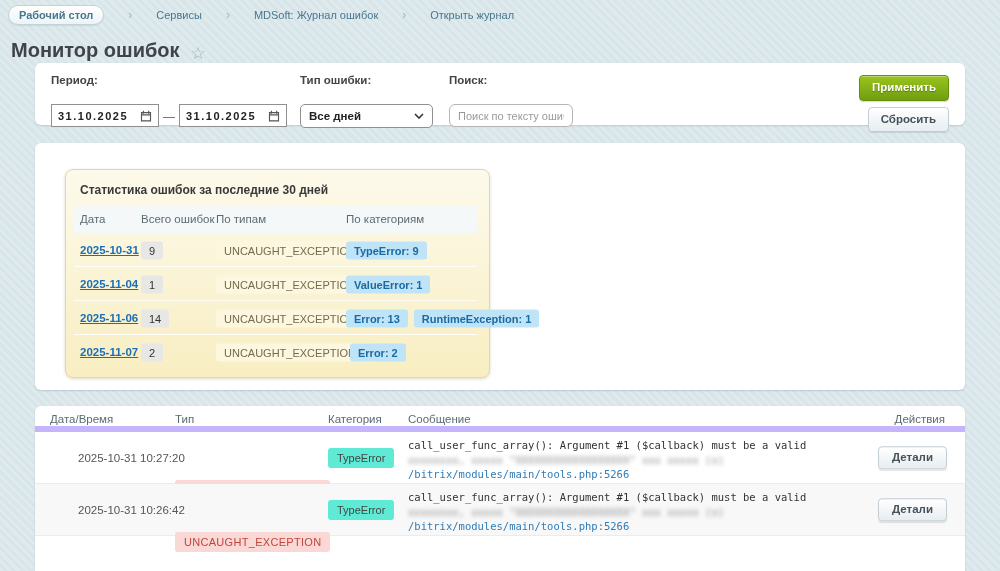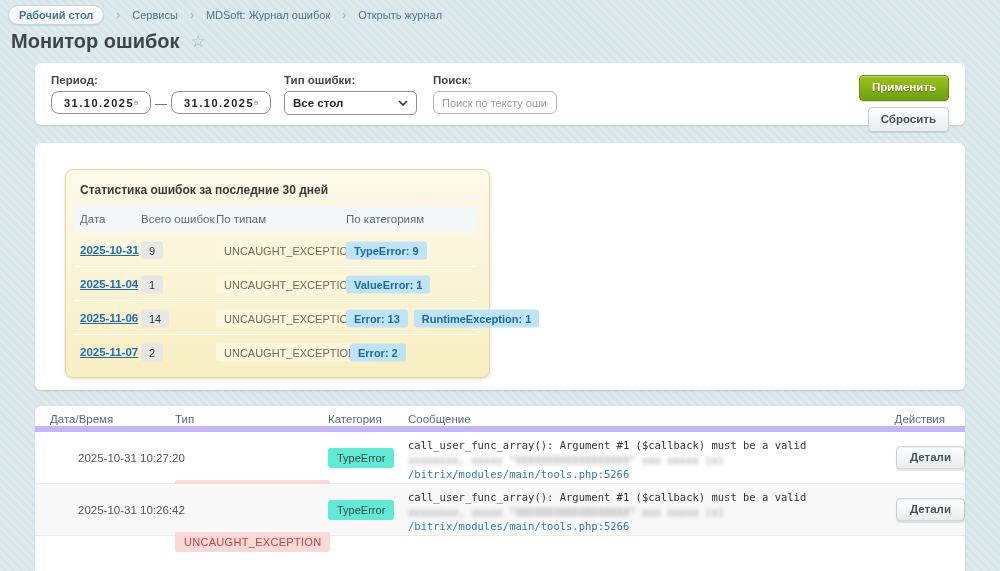--- a/index.html
+++ b/index.html
@@ -6,45 +6,45 @@
   html,body { width:1000px; height:571px; }
   body { font-family:"Liberation Sans", sans-serif; }
 
   .screen {
     position:relative; width:1000px; height:571px; overflow:hidden;
     background-color:#dbe8ec;
     background-image:repeating-linear-gradient(45deg, rgba(255,255,255,.10) 0 3px, rgba(186,208,214,.10) 3px 6px);
   }
 
   
-  .breadcrumb { position:absolute; top:5px; left:8px; display:flex; align-items:center; gap:12px; font-size:11px; }
+  .breadcrumb { position:absolute; top:5px; left:8px; display:flex; align-items:center; gap:24px; font-size:11px; }
   .crumb-pill {
     display:inline-block; padding:3px 10px; border-radius:12px;
     background:linear-gradient(#ffffff,#edf4f6); border:1px solid #c2d3da;
     color:#48768d; font-weight:bold; text-decoration:none; box-shadow:0 1px 1px rgba(0,0,0,.08);
   }
   .crumb-link { color:#48768d; text-decoration:none; }
   .crumb-sep { color:#9db5bf; font-size:12px; }
 
   
-  .title-row { position:absolute; top:30px; left:11px; display:flex; align-items:center; }
+  .title-row { position:absolute; top:39px; left:11px; display:flex; align-items:flex-end; }
   .title-row h1 { font-size:20px; font-weight:bold; color:#404448; }
   .star { margin-left:11px; font-size:17px; color:#9cb2bd; cursor:pointer; line-height:1; }
 
   
   .panel { position:absolute; left:35px; width:930px; background:#fff; border-radius:6px;
            box-shadow:0 1px 2px rgba(60,80,90,.20); }
 
   
   .filter-panel { top:63px; height:62px; display:flex; padding:11px 16px; }
-  .fgroup label { display:block; font-size:11.5px; font-weight:bold; color:#444; margin-bottom:5px; }
+  .fgroup label { display:block; font-size:11.5px; font-weight:bold; color:#444; margin-bottom:18px; }
   .dates-row { display:flex; align-items:center; }
   .date-input {
-    width:100px; height:23px; border:1.5px solid #8f8f8f; border-radius:8px;
-    display:flex; align-items:center; justify-content:space-between; padding:0 12px;
+    width:108px; height:23px; border:1.5px solid #8f8f8f; border-radius:0;
+    display:flex; align-items:center; justify-content:space-between; padding:0 6px;
     font-size:11px; font-weight:bold; color:#222; letter-spacing:1.5px; background:#fff; cursor:text;
   }
   .dash { margin:0 4px; color:#666; font-size:12px; padding-top:2px; }
   .g-type { margin-left:13px; }
   .select-box {
     width:133px; height:24px; border:1.5px solid #8f8f8f; border-radius:5px; background:#fff;
     display:flex; align-items:center; justify-content:space-between; padding:0 8px;
     font-size:11.5px; font-weight:bold; color:#222; cursor:pointer;
   }
   .g-search { margin-left:16px; }
@@ -107,21 +107,21 @@
   .rr-c { position:absolute; top:50%; transform:translateY(-50%); }
   .rr-dt { left:15px; color:#555; font-size:11.5px;margin-left:28px; }
   .rr-type { left:140px;margin-top:32px; }
   .rr-cat { left:293px; }
   .badge.red { background:#f9d8d6; color:#c4453c; letter-spacing:.3px; padding:4px 9px; }
   .badge.graycat { background:#5eead4; color:#444; padding:4px 9px; }
   .msg { position:absolute; left:373px; top:6px; width:480px;
          font-family:"DejaVu Sans Mono", monospace; font-size:10.5px; line-height:14.5px; color:#333; }
   .msg .m2 { filter:blur(2.3px); color:#8a8a8a; }
   .msg a { color:#2e7cb8; text-decoration:none; display:inline-block; }
-  .rr-act { right:0;padding-left:11px; }
+  .rr-act { right:18px;padding-left:11px; }
   .btn.details { padding:5px 13px; }
 </style>
 </head>
 <body>
 
 <div class="screen">
 
   <div class="breadcrumb">
     <a class="crumb-pill">Рабочий стол</a>
     <span class="crumb-sep">›</span>
@@ -155,21 +155,21 @@
               <path fill="none" stroke="#555" stroke-width="1.5" d="M2 3.5h12v11H2z"></path>
               <path fill="none" stroke="#555" stroke-width="1.5" d="M4.5 1v4M11.5 1v4M2 6.5h12"></path>
             </svg>
         </div>
       </div>
     </div>
 
     <div class="fgroup g-type">
       <label>Тип ошибки:</label>
       <div class="select-box">
-        <span>Все стол</span>
+        <span>Все дней</span>
         <svg width="10" height="6" viewBox="0 0 10 6">
             <path d="M1 1l4 4 4-4" stroke="#333" stroke-width="1.6" fill="none"></path>
           </svg>
       </div>
     </div>
 
     <div class="fgroup g-search">
       <label>Поиск:</label>
       <input class="search-input" type="text" placeholder="Поиск по тексту ошибки..." style="">
     </div>

